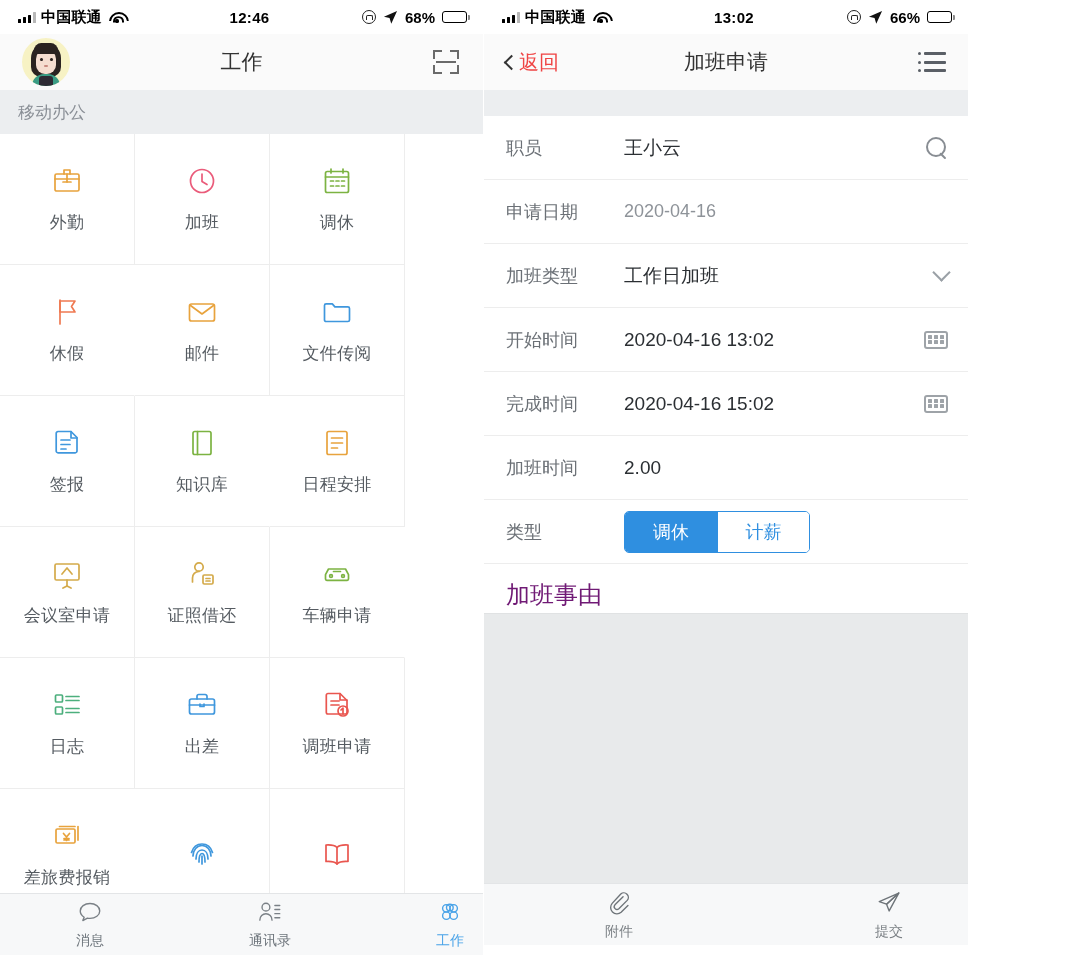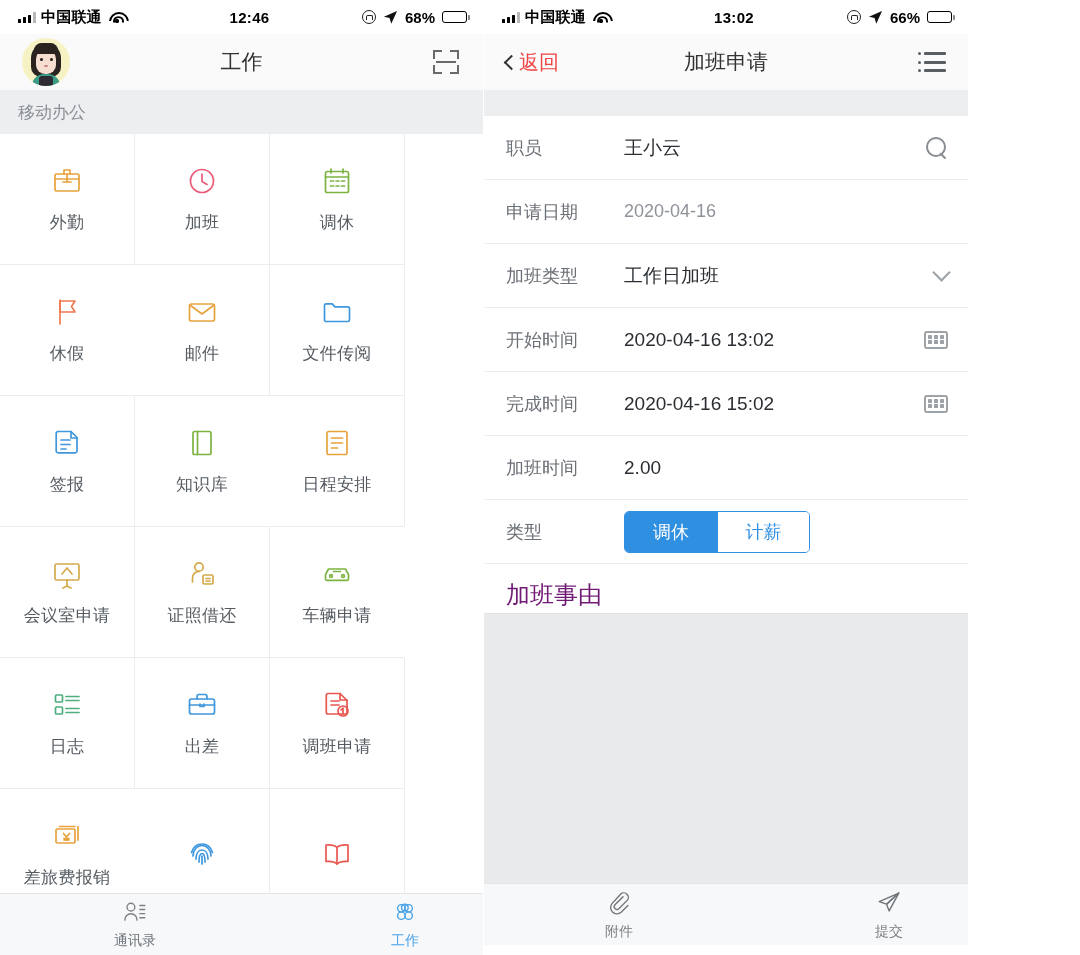--- a/index.html
+++ b/index.html
@@ -406,20 +406,26 @@
               <circle cx="13.5" cy="17" r=".7" fill="#3fb3c9" stroke="none"></circle>
               <circle cx="18.5" cy="17" r=".7" fill="#3fb3c9" stroke="none"></circle>
             </svg>
           </span>
         </div>
       </div>
 
     <div class="tabbar" id="tabbar">
         <div class="tab">
           <span><svg width="26" height="26" viewBox="0 0 32 32" fill="none" stroke="#7a8086" stroke-width="1.7" stroke-linecap="round" stroke-linejoin="round">
+              <path d="M16 5.5c6.6 0 12 4.1 12 9.2s-5.4 9.2-12 9.2c-1.1 0-2.2-.1-3.2-.3l-5.6 2.9 1.6-4.1C6.1 20.6 4 18.1 4 14.7 4 9.6 9.4 5.5 16 5.5z"></path>
+            </svg></span>
+          <span class="tl">消息</span>
+        </div>
+        <div class="tab">
+          <span><svg width="26" height="26" viewBox="0 0 32 32" fill="none" stroke="#7a8086" stroke-width="1.7" stroke-linecap="round" stroke-linejoin="round">
               <circle cx="11" cy="10" r="4.8"></circle>
               <path d="M3.5 26c0-4.5 3.4-7.8 7.5-7.8s7.5 3.3 7.5 7.8"></path>
               <path d="M22 8h6M22 13h6M22 18h6M22 23h6"></path>
             </svg></span>
           <span class="tl">通讯录</span>
         </div>
         <div class="tab active">
           <span><svg width="26" height="26" viewBox="0 0 32 32" fill="none" stroke="#4aa3e8" stroke-width="1.7" stroke-linecap="round" stroke-linejoin="round">
               <path d="M14.8 10.2a4.1 4.1 0 1 0-4.3-4.1c0 2.3 1.9 4.1 4.3 4.1z" transform="translate(1.2 4.4)"></path>
               <circle cx="11.5" cy="11.5" r="4.6"></circle>

